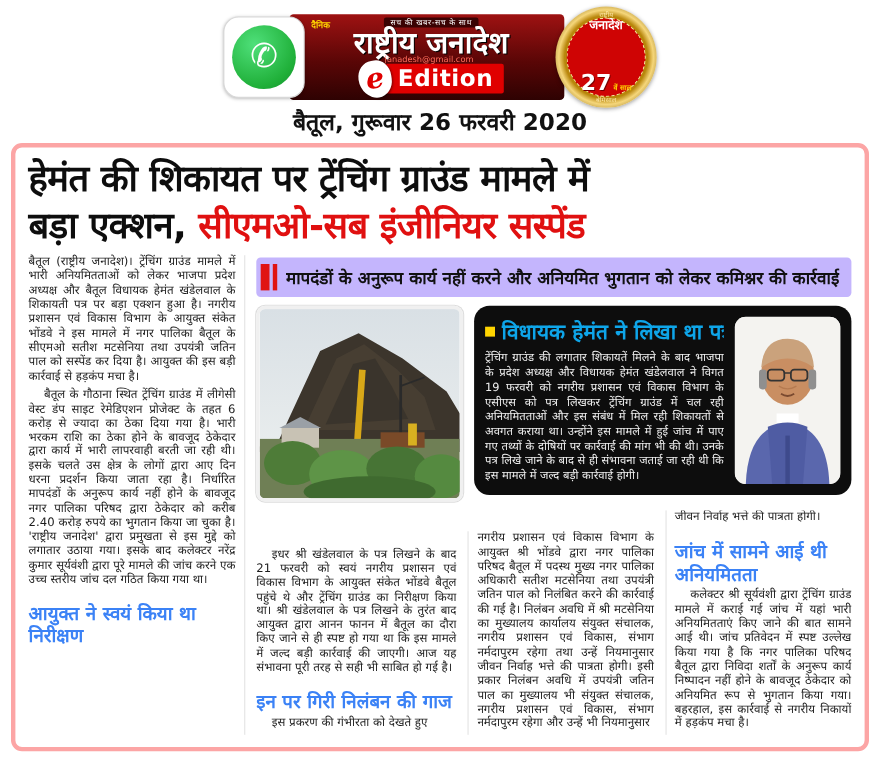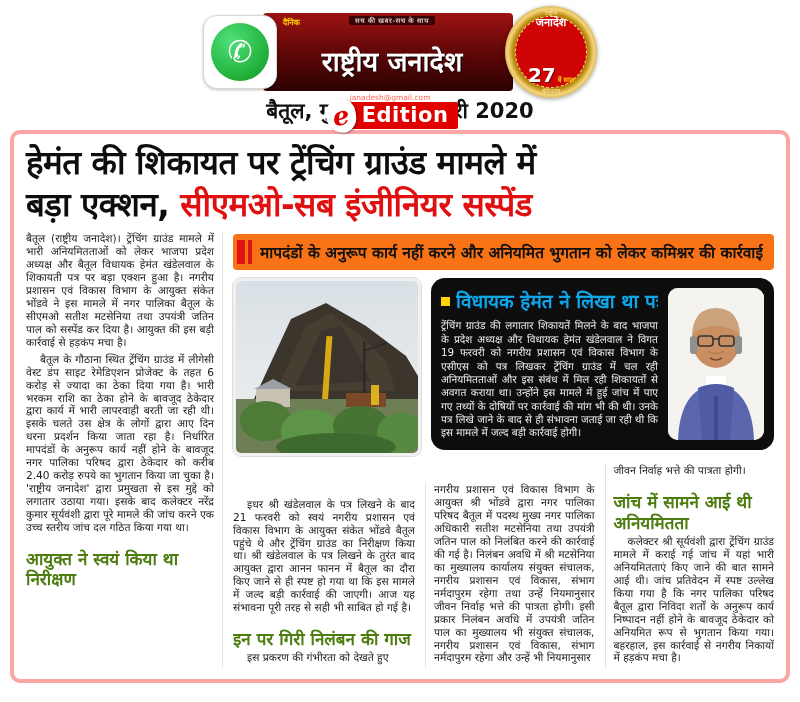--- a/index.html
+++ b/index.html
@@ -19,21 +19,21 @@
   }
   .wa-circle{
     width:58px;height:58px;border-radius:50%;
     background:radial-gradient(circle at 35% 30%,#4fe07a,#1faf38 70%,#128c2e);
     display:flex;align-items:center;justify-content:center;
   }
   .wa-phone{color:#ffffff;font-size:30px;line-height:1;}
   .banner{
     width:250px;height:78px;background:linear-gradient(#9e1212,#5a0606 55%,#2e0202);
     border-radius:4px;display:flex;flex-direction:column;align-items:center;z-index:2;
-    padding:3px 10px 2px 18px;box-sizing:border-box;position:relative;gap:22px;
+    padding:3px 10px 2px 18px;box-sizing:border-box;position:relative;
   }
   .daily{position:absolute;left:20px;top:3px;color:#ffd400;font-size:8px;font-weight:bold;}
   .tagline{color:#ffffff;font-size:7px;letter-spacing:.5px;background:#3a0303;padding:0 6px;border-radius:2px;}
   .paper-title{
     color:#ffffff;font-size:27px;font-weight:bold;line-height:1.1;white-space:nowrap;
     text-shadow:1px 1px 0 #000;
   }
   .edition-row{display:flex;align-items:center;margin-top:0px;}
   .e-ellipse{
     width:30px;height:34px;background:#ffffff;border-radius:50% 50% 50% 60%;
@@ -80,25 +80,25 @@
 
   
   .body-grid{display:flex;gap:10px;}
   .col1{width:188px;flex:0 0 188px;border-right:1px solid #e3e3e3;padding-right:8px;}
   .right-region{flex:1;display:flex;flex-direction:column;min-width:0;}
 
   .bodytext{
     font-size:10.6px;line-height:1.22;text-align:justify;color:#1c1c1c;margin:0 0 4px 0;
   }
   .indent{text-indent:14px;}
-  .subhead{font-size:17px;font-weight:bold;color:#4d7c0f;line-height:1.2;margin:15px 0 2px 0;}
+  .subhead{font-size:17px;font-weight:bold;color:#3b82f6;line-height:1.2;margin:15px 0 2px 0;}
 
   
   .kicker{
-    background:#f97316;border-radius:4px;display:flex;align-items:center;
+    background:#c4b5fd;border-radius:4px;display:flex;align-items:center;
     padding:6px 4px;margin:2px 0 8px 0;
   }
   .kbar1{width:8px;height:24px;background:#e01313;margin-right:3px;flex:0 0 auto;}
   .kbar2{width:4px;height:24px;background:#e01313;margin-right:8px;flex:0 0 auto;}
   .kicker-text{font-size:15.5px;font-weight:bold;color:#111;white-space:nowrap;overflow:hidden;}
 
   
   .mid-row{display:flex;gap:10px;margin-bottom:8px;}
   .photo-frame{
     flex:0 0 182px;width:182px;height:172px;border:3px solid #f0f0f0;border-radius:8px;

